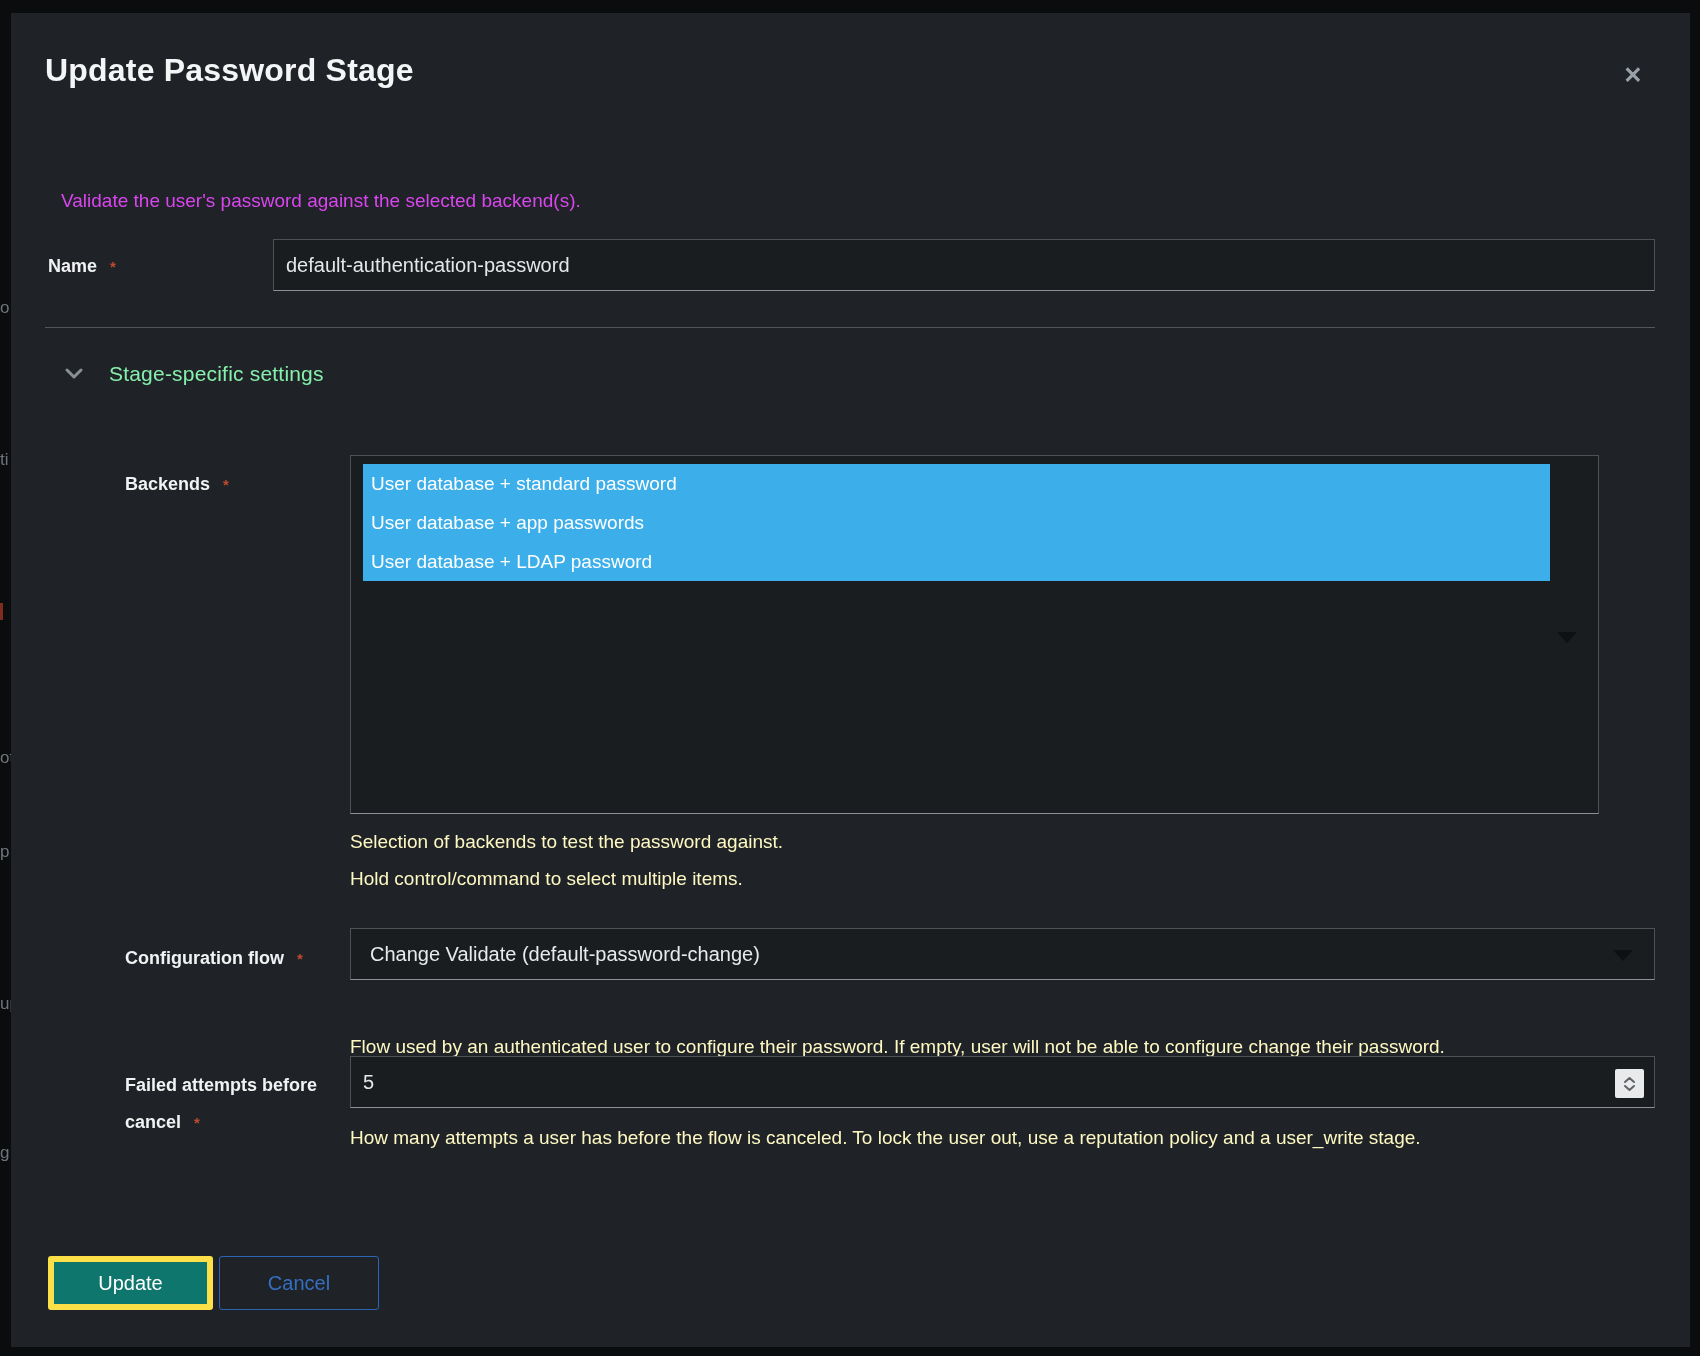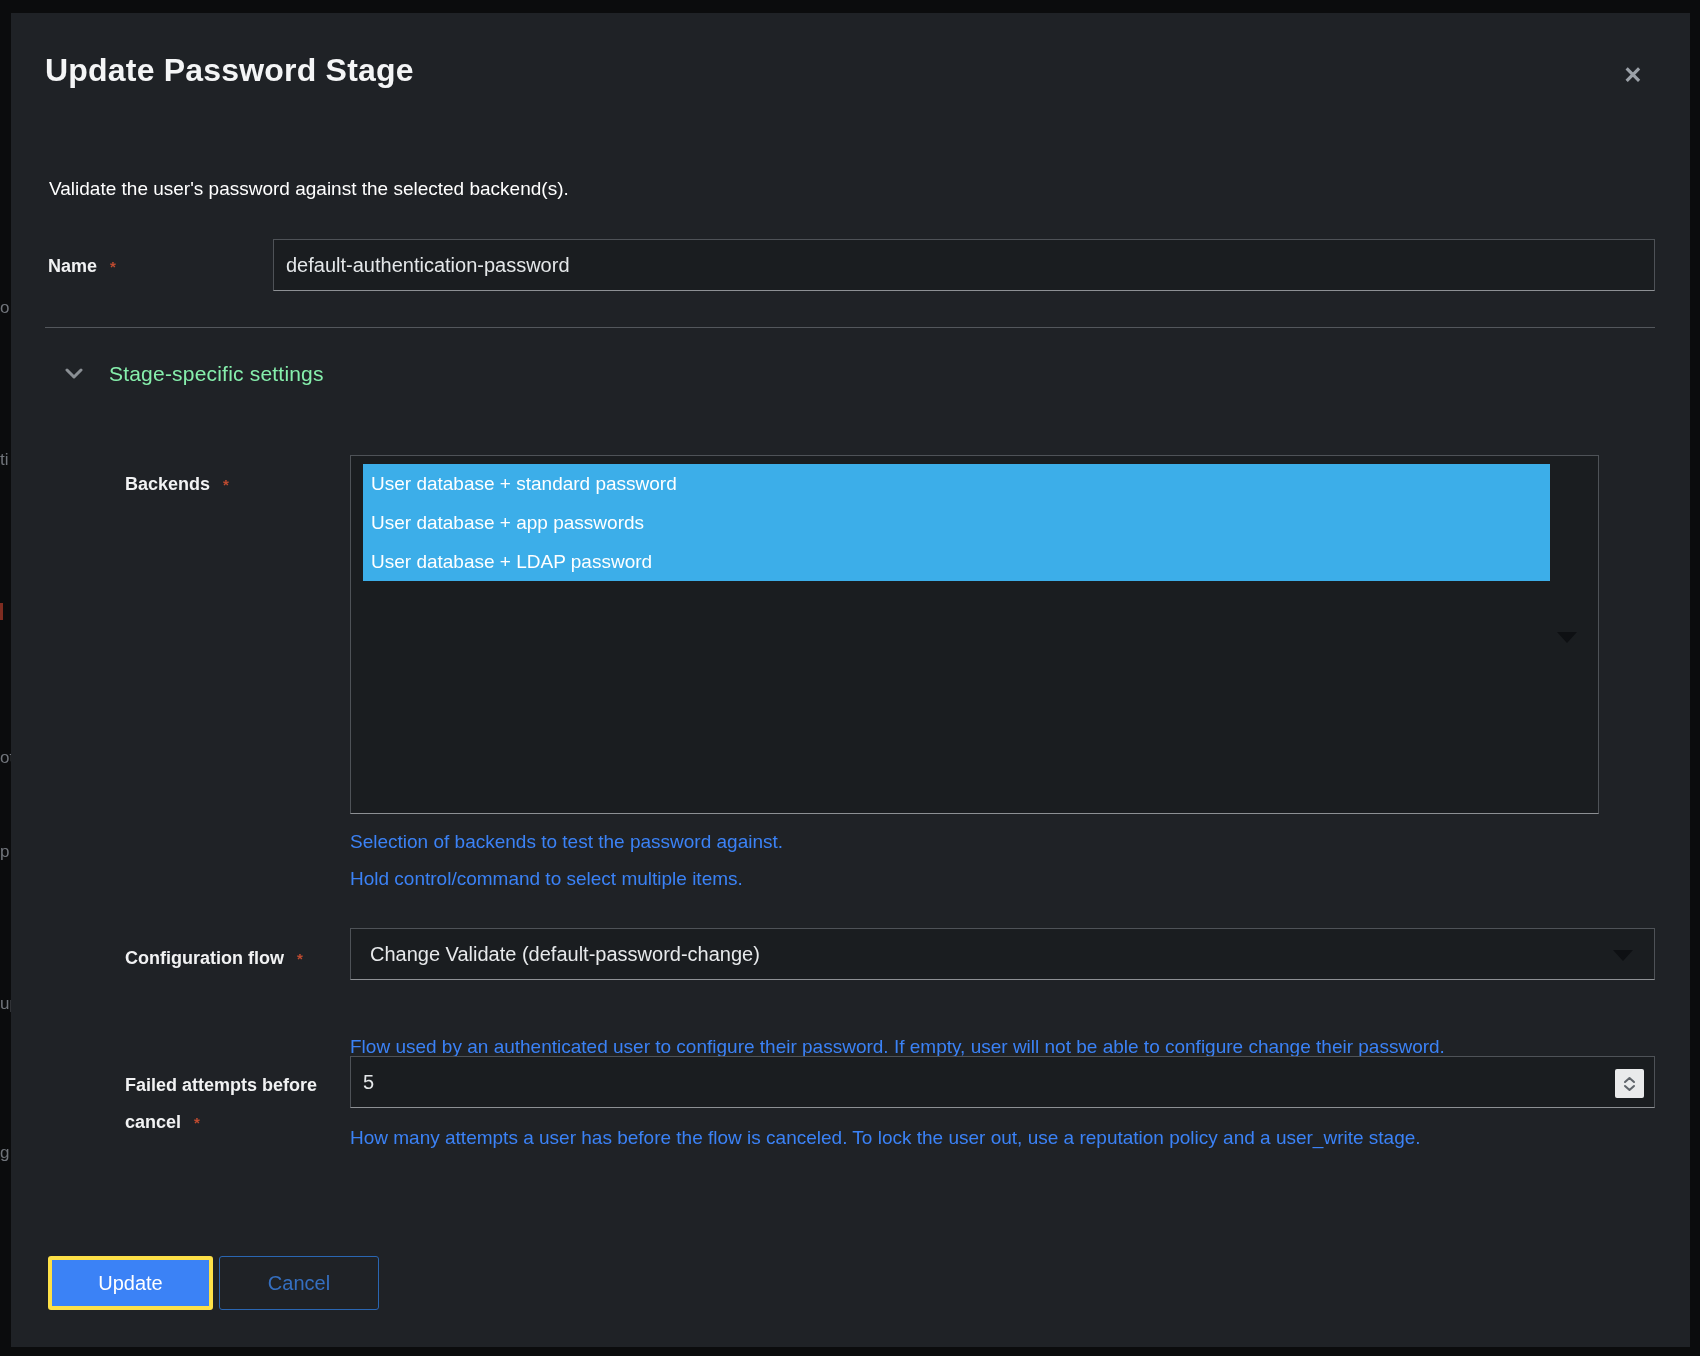--- a/index.html
+++ b/index.html
@@ -9,21 +9,21 @@
   .edge-frag{position:absolute;left:0;width:11px;overflow:hidden;color:#70747a;font-size:17px;line-height:20px;}
   .edge-bar{position:absolute;left:0;top:603px;width:3px;height:17px;background:#7e2c20;}
 
   .modal{position:absolute;left:11px;top:13px;width:1679px;height:1334px;background:#1f2226;}
 
   .modal-title{position:absolute;left:34px;top:38px;margin:0;font-size:32px;font-weight:700;
                letter-spacing:.2px;color:#f4f5f6;line-height:1.2;}
   .close-btn{position:absolute;left:1604px;top:44px;width:36px;height:36px;border:0;background:transparent;
              color:#9ba1a8;font-size:23px;font-weight:bold;cursor:pointer;line-height:36px;text-align:center;padding:0;}
 
-  .modal-desc{position:absolute;left:34px;top:158px;margin:4px;font-size:19px;color:#ffffff;line-height:1.45;text-align:right;}
+  .modal-desc{position:absolute;left:34px;top:158px;margin:16px;font-size:19px;color:#d946ef;line-height:1.45;text-align:right;}
 
   .label{font-size:18px;font-weight:700;color:#f1f2f3;line-height:22px;}
   .req{color:#bf4b30;font-size:15px;margin-left:13px;font-weight:700;}
 
   .name-label{position:absolute;left:37px;top:242px;}
   .text-input{position:absolute;box-sizing:border-box;background:#1a1d20;color:#e4e7e9;
               border:1px solid #4e5257;border-bottom:1px solid #8d9094;
               font-family:inherit;font-size:20px;padding:12px 12px;outline:none;}
   .name-input{left:262px;top:226px;width:1382px;height:52px;}
 
@@ -36,39 +36,39 @@
   .backends-label{position:absolute;left:114px;top:460px;}
   .listbox{position:absolute;left:339px;top:442px;width:1249px;height:359px;box-sizing:border-box;
            background:#1a1d20;border:1px solid #4e5257;border-bottom:1px solid #8d9094;
            padding:8px 48px 0 12px;}
   .option{height:39px;line-height:39px;font-size:19px;color:#ffffff;background:#3caee9;padding-left:8px;
           white-space:nowrap;overflow:hidden;}
   .caret{position:absolute;width:0;height:0;border-left:10px solid transparent;border-right:10px solid transparent;
          border-top:11px solid #0e1013;}
   .listbox .caret{right:21px;top:176px;}
 
-  .help{position:absolute;font-size:19px;color:#3b82f6;line-height:37px;}
+  .help{position:absolute;font-size:19px;color:#fef9c3;line-height:37px;}
   .backends-help{left:339px;top:810px;}
 
   .flow-label{position:absolute;left:114px;top:934px;}
   .selectbox{position:absolute;left:339px;top:915px;width:1305px;height:52px;box-sizing:border-box;
              background:#1a1d20;border:1px solid #4e5257;border-bottom:1px solid #8d9094;cursor:pointer;}
   .selectbox .value{position:absolute;left:19px;top:0;height:50px;line-height:50px;font-size:20px;color:#e7e9eb;white-space:nowrap;}
   .selectbox .caret{right:21px;top:21px;}
   .flow-help{left:339px;top:1021px;line-height:1.4;}
 
   .failed-label{position:absolute;left:114px;top:1061px;width:230px;}
   .failed-label .l2{display:block;margin-top:15px;}
   .num-input{left:339px;top:1043px;width:1305px;height:52px;}
   .stepper{position:absolute;left:1604px;top:1056px;width:29px;height:29px;background:#e9eaeb;border-radius:2px;
            display:flex;flex-direction:column;align-items:center;justify-content:center;cursor:pointer;}
   .failed-help{left:339px;top:1112px;line-height:1.4;}
 
   .btn{position:absolute;top:1243px;height:54px;border-radius:3px;font-family:inherit;font-size:20px;cursor:pointer;}
-  .btn-primary{left:37px;width:165px;background:#3b82f6;border:4px solid #fde047;color:#ffffff;}
+  .btn-primary{left:37px;width:165px;background:#0f766e;border:6px solid #fde047;color:#ffffff;}
   .btn-secondary{left:208px;width:160px;background:transparent;border:1px solid #2a66b2;color:#356fc0;}
 </style>
 </head>
 <body>
 
 <div class="page">
 
   <span class="edge-frag" style="top:298px">o</span>
   <span class="edge-frag" style="top:450px">ti</span>
   <span class="edge-bar"></span>

